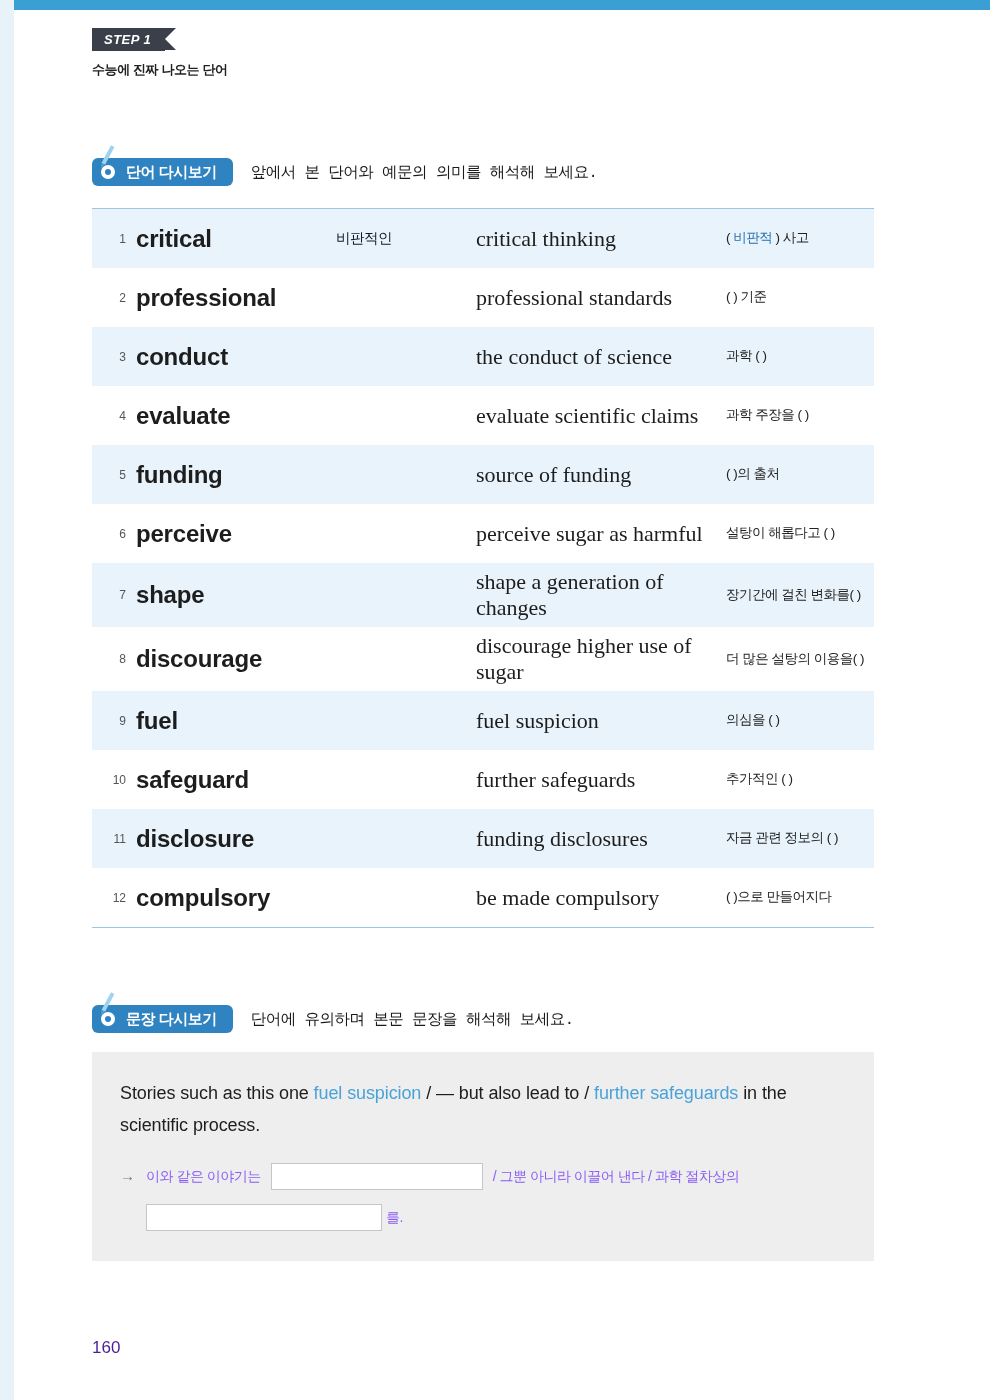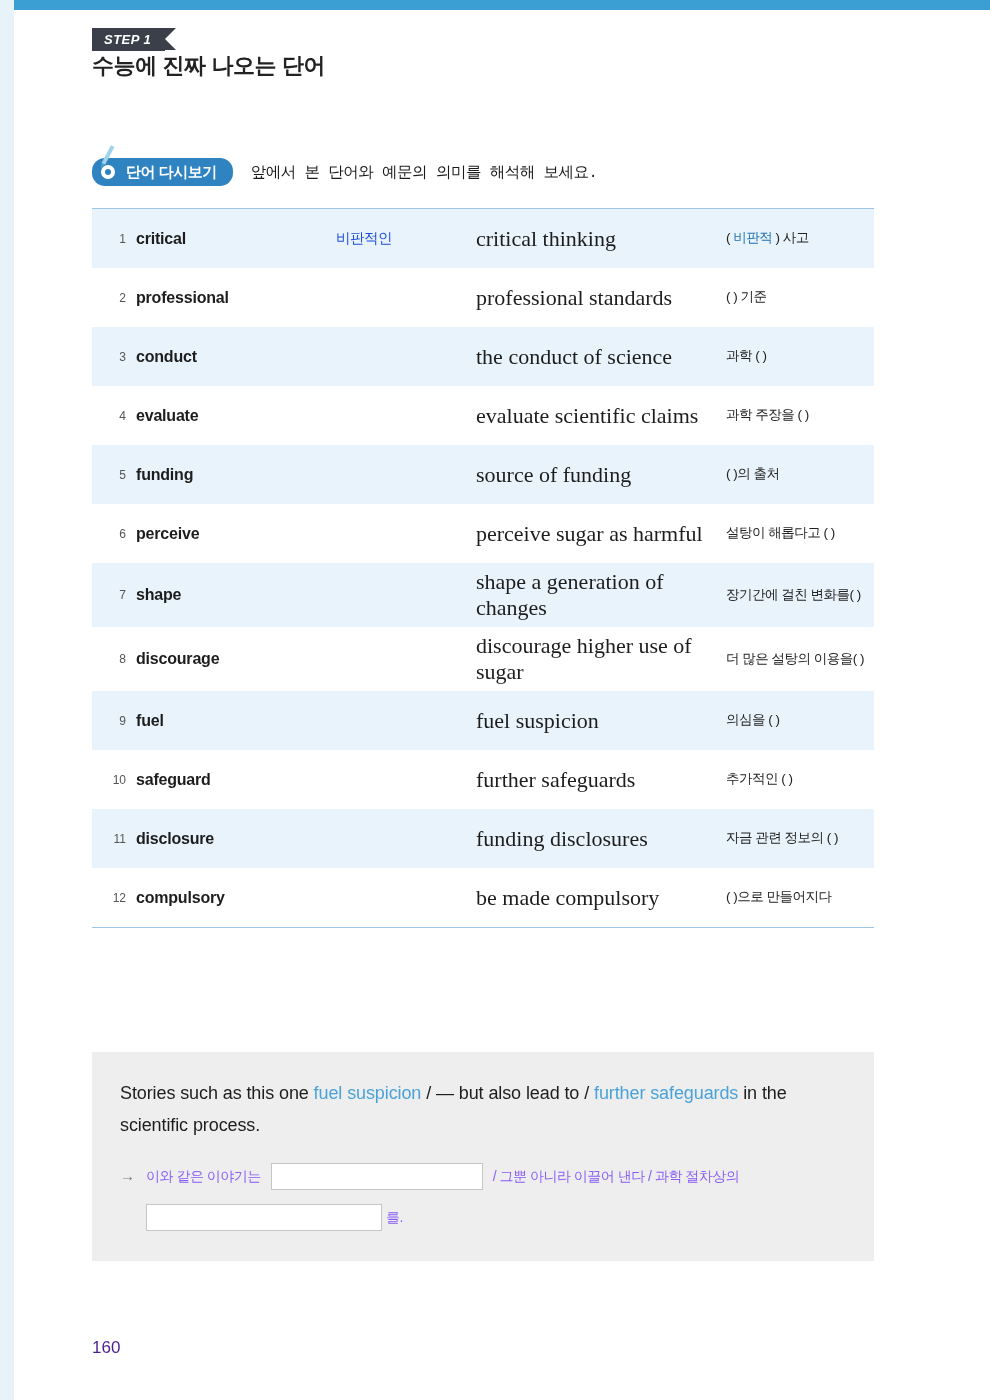--- a/index.html
+++ b/index.html
@@ -45,42 +45,43 @@
   }
   .step-badge::after {
     content: "";
     position: absolute;
     top: 0; right: -11px;
     border-top: 11px solid #3a3f4a;
     border-bottom: 11px solid #3a3f4a;
     border-right: 11px solid transparent;
   }
   .step-sub {
-    font-size: 22px;
+    margin-top: 10px;
+    font-size: 13px;
     font-weight: bold;
     color: #222;
     letter-spacing: -0.4px;
   }
 
   
   .sec {
     position: absolute;
     left: 92px;
     display: flex;
     align-items: center;
   }
   .sec-pill {
     position: relative;
     background: #2e83c0;
     color: #fff;
     font-size: 15px;
     font-weight: bold;
     letter-spacing: -0.5px;
     padding: 5px 16px 5px 34px;
-    border-radius: 13px;
+    border-radius: 6px;
     height: 28px;
     line-height: 18px;
   }
   .sec-circle {
     position: absolute;
     left: 6px; top: 4px;
     width: 20px; height: 20px;
     border-radius: 50%;
     background: #ffffff;
     border: 3px solid #2e83c0;
@@ -134,29 +135,29 @@
   .wrow.even { background: #ffffff; }
   .c-num {
     width: 44px;
     text-align: right;
     padding-right: 10px;
     font-size: 12px;
     color: #555;
   }
   .c-word {
     width: 200px;
-    font-size: 16px;
+    font-size: 24px;
     font-weight: bold;
     color: #1d1d1d;
     letter-spacing: -0.2px;
   }
   .c-kor {
     width: 140px;
     font-size: 14.5px;
-    color: #1d4ed8;
+    color: #0f172a;
     letter-spacing: -0.5px;
   }
   .c-phrase {
     width: 250px;
     font-family: "Liberation Serif", serif;
     font-size: 22px;
     color: #1d1d1d;
   }
   .c-mean {
     flex: 1;
@@ -326,20 +327,28 @@
       </div>
       <div class="wrow even">
         <div class="c-num">12</div>
         <div class="c-word">compulsory</div>
         <div class="c-kor"></div>
         <div class="c-phrase">be made compulsory</div>
         <div class="c-mean"><span>(</span><span class="blue"></span><span>          )으로 만들어지다</span></div>
       </div>
     </div>
 
+  <div class="sec" style="top:1005px;">
+    <div class="sec-pill">
+      <span class="sec-circle"></span>
+      <span class="sec-pen"></span>
+      <span>문장 다시보기</span>
+    </div>
+    <div class="sec-desc">단어에 유의하며 본문 문장을 해석해 보세요.</div>
+  </div>
 
   <div class="sbox" style="top:1052px;">
     <div class="sline">
       <span>Stories such as this one </span><span class="hl">fuel suspicion</span><span> / — but also lead to / </span><span class="hl">further safeguards</span><span> in the scientific process.</span>
     </div>
 
     <div class="answer-row">
       <span class="arrow">→</span>
       <span class="akor">이와 같은 이야기는</span>
       <span class="blank"></span>

